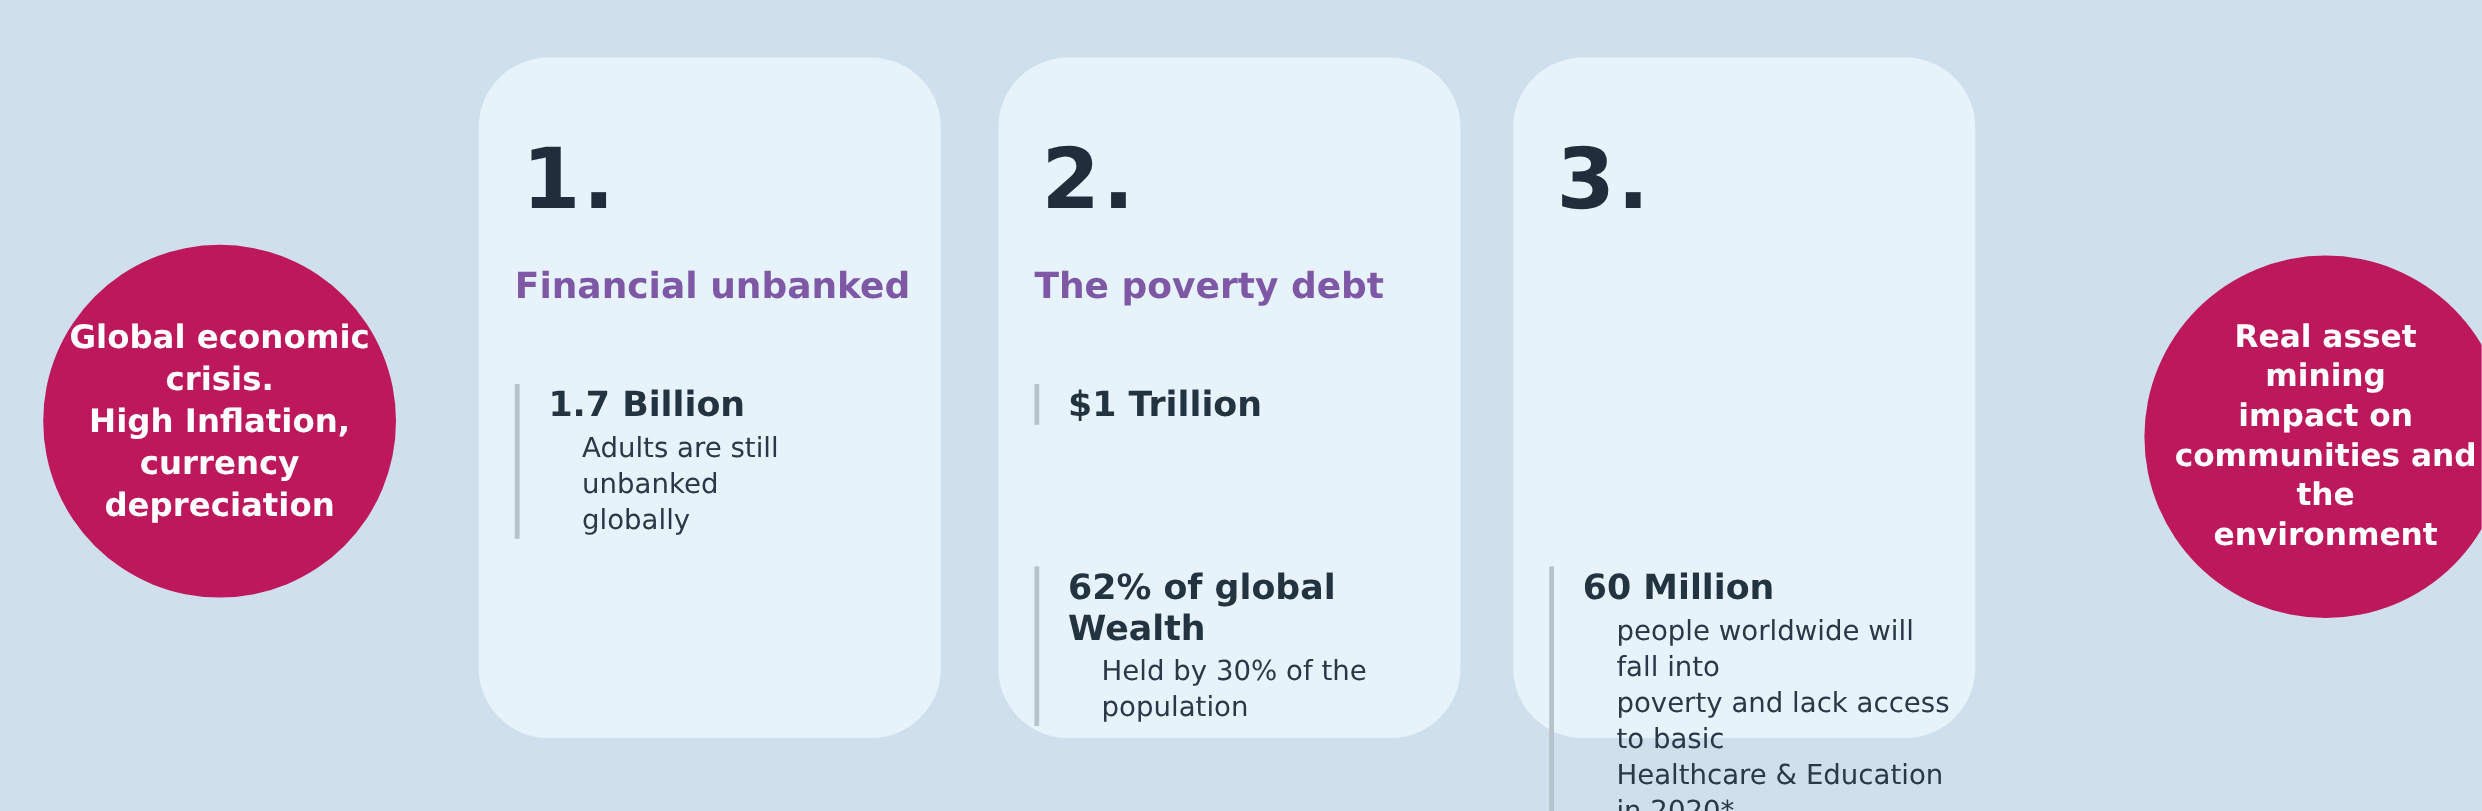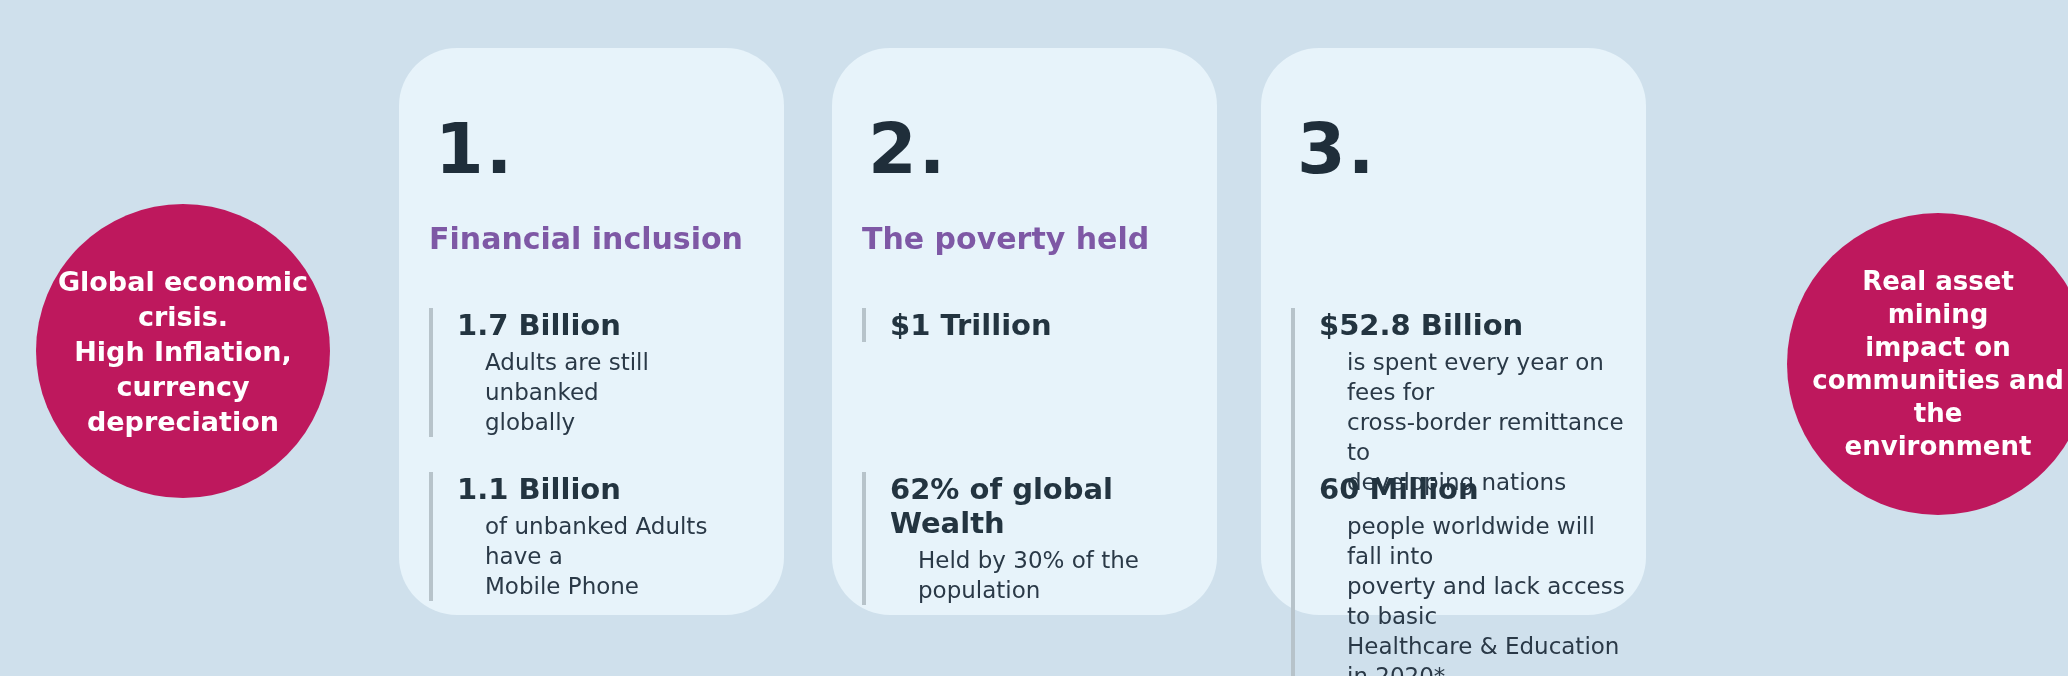--- a/index.html
+++ b/index.html
@@ -66,21 +66,21 @@
     color: #7e58a5;
     white-space: pre-wrap;
   }
   .stat {
     position: absolute;
     left: 30px;
     right: 20px;
     border-left: 4px solid #b7c3ca;
     padding-left: 24px;
   }
-  .stat-1 { top: 260px; }
+  .stat-1 { top: 272px; }
   .stat-2 { top: 424px; }
   .stat-value {
     font-size: 29px;
     line-height: 34px;
     font-weight: bold;
     color: #233440;
   }
   .stat-desc {
     margin-top: 5px;
     font-size: 23px;
@@ -98,54 +98,43 @@
   <div class="circle circle-left">
     <div class="circle-text">Global economic
 crisis.
 High Inflation,
 currency
 depreciation</div>
   </div>
 
   <div class="card card-1">
     <div class="card-number">1.</div>
-    <div class="card-title">Financial inclusion</div>
+    <div class="card-title">Financial unbanked</div>
     <div class="stat stat-1">
       <div class="stat-value">1.7 Billion</div>
       <div class="stat-desc">Adults are still unbanked
 globally</div>
     </div>
-    <div class="stat stat-2">
-      <div class="stat-value">1.1 Billion</div>
-      <div class="stat-desc">of unbanked Adults have a
-Mobile Phone</div>
-    </div>
   </div>
 
   <div class="card card-2">
     <div class="card-number">2.</div>
-    <div class="card-title">The poverty held</div>
+    <div class="card-title">The poverty debt</div>
     <div class="stat stat-1">
       <div class="stat-value">$1 Trillion</div>
     </div>
     <div class="stat stat-2">
       <div class="stat-value">62% of global Wealth</div>
       <div class="stat-desc">Held by 30% of the
 population</div>
     </div>
   </div>
 
   <div class="card card-3">
     <div class="card-number">3.</div>
-    <div class="stat stat-1">
-      <div class="stat-value">$52.8 Billion</div>
-      <div class="stat-desc">is spent every year on fees for
-cross-border remittance to
-developing nations</div>
-    </div>
     <div class="stat stat-2">
       <div class="stat-value">60 Million</div>
       <div class="stat-desc">people worldwide will fall into
 poverty and lack access to basic
 Healthcare &amp; Education in 2020*</div>
     </div>
   </div>
 
   <div class="circle circle-right">
     <div class="circle-text">Real asset  mining

